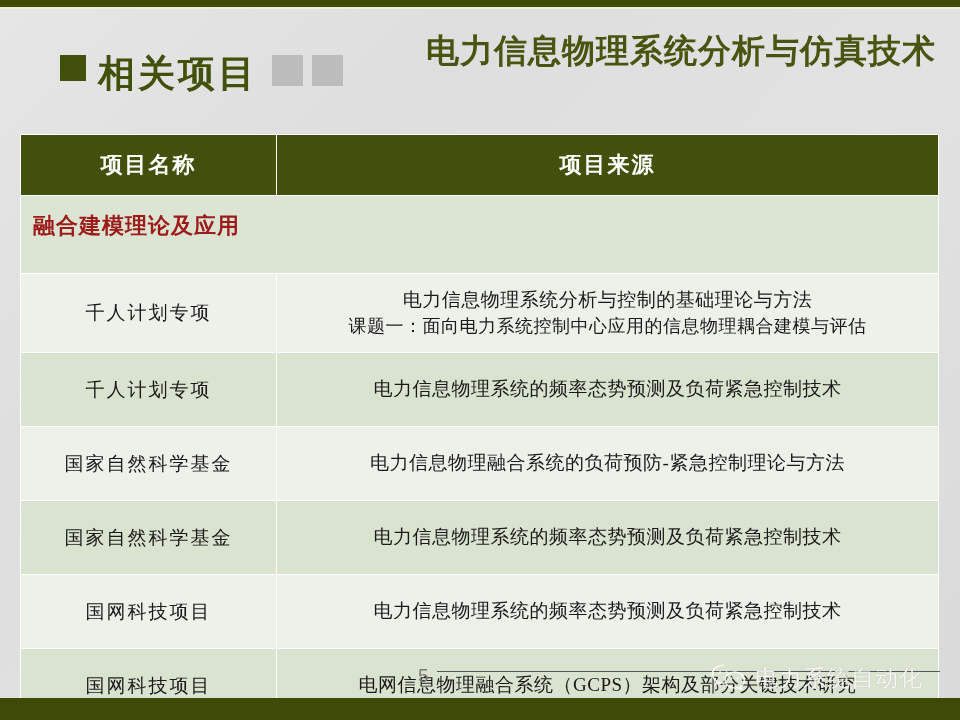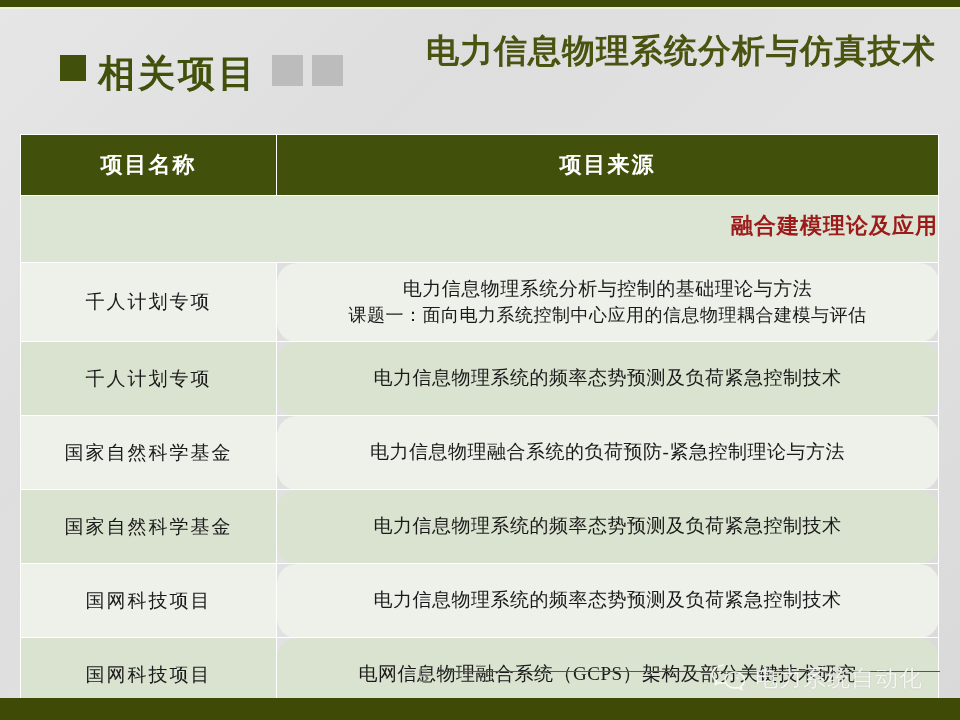--- a/index.html
+++ b/index.html
@@ -114,39 +114,38 @@
   .proj-table td {
     border: 1px solid #ffffff;
     vertical-align: middle;
     text-align: center;
     font-size: 19px;
     color: #1a1a1a;
     font-family: "Liberation Serif", "DejaVu Serif", serif;
   }
   tr.section-row td {
     background: #dce5d3;
-    text-align: right;
-    padding: 9px 0 15px 12px;
+    text-align: left;
+    padding: 9px 0 26px 12px;
     height: 42px;
     color: #9c1a1a;
     font-size: 22px;
     font-weight: bold;
     letter-spacing: 1px;
   }
   tr.row-light td { background: #edf1e9; }
   tr.row-dark  td { background: #d9e3cf; }
   td.src-cell {
     letter-spacing: 2px;
     font-size: 19px;
   }
   td.name-cell {
     letter-spacing: 0.5px;
     line-height: 1.42;
     padding: 6px 10px;
-    border-radius: 20px;
   }
   td.name-cell .line1 { display: block; font-size: 19px; }
   td.name-cell .line2 { display: block; font-size: 18px; }
   tr.r-tall td { height: 66px; }
   tr.r-std  td { height: 61px; margin-top: 44px; }
   
   .footer-pagenum {
     position: absolute;
     left: 418px;
     top: 665px;

